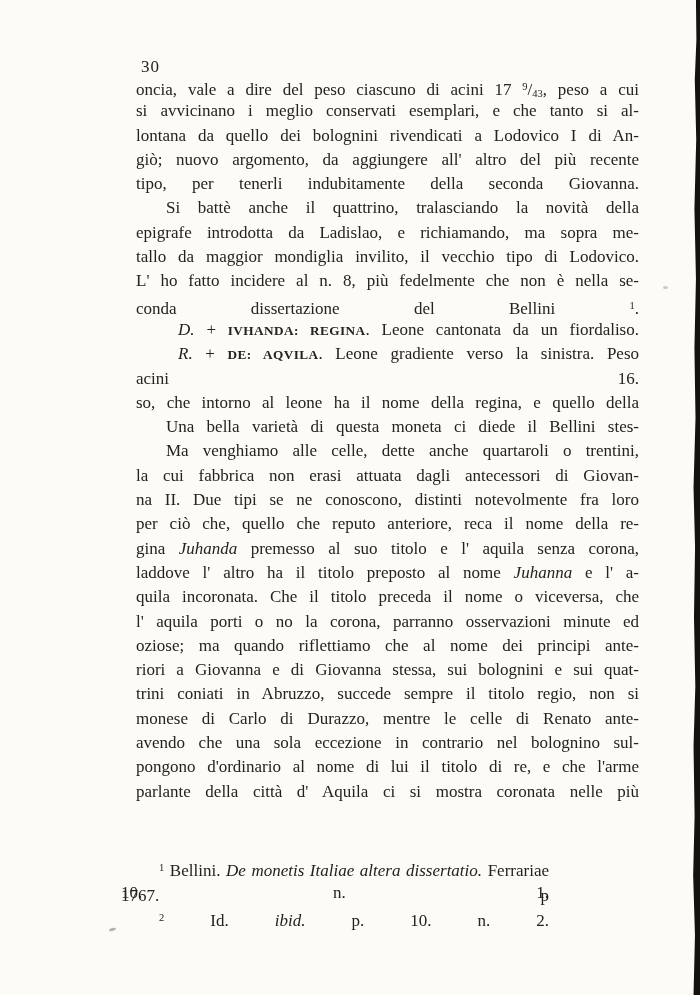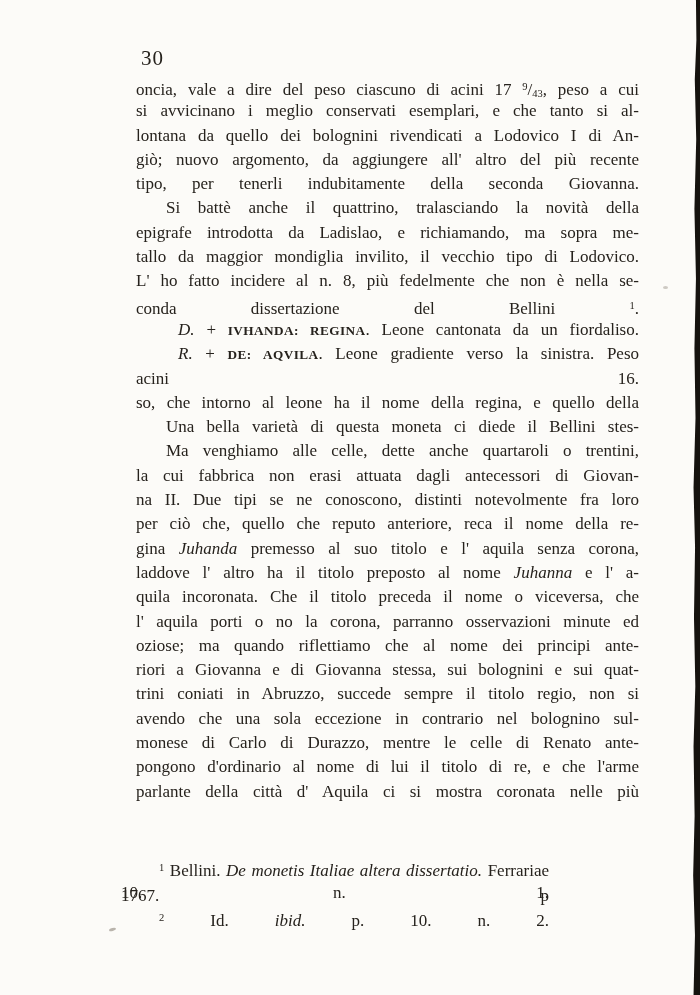--- a/index.html
+++ b/index.html
@@ -5,22 +5,22 @@
   html, body { margin:0; padding:0; }
   body {
     width:700px; height:995px;
     background:#fcfbf8;
     position:relative;
     overflow:hidden;
     font-family:"Liberation Serif", serif;
     color:#26221d;
   }
   #page-number {
-    position:absolute; left:141px; top:46px;
-    font-size:21px; letter-spacing:1px;
+    position:absolute; left:141px; top:57px;
+    font-size:17px; letter-spacing:1px;
   }
   #main-text {
     position:absolute; left:136px; top:75px; width:503px;
   }
   #main-text .line {
     height:24.3px; line-height:24.3px;
     font-size:17px;
     text-align:justify;
     -moz-text-align-last:justify;
     text-align-last:justify;
@@ -81,22 +81,22 @@
       <div class="line"><span class="s-n">la cui fabbrica non erasi attuata dagli antecessori di Giovan-</span></div>
       <div class="line"><span class="s-n">na II. Due tipi se ne conoscono, distinti notevolmente fra loro</span></div>
       <div class="line"><span class="s-n">per ciò che, quello che reputo anteriore, reca il nome della re-</span></div>
       <div class="line"><span class="s-n">gina </span><span class="s-i">Juhanda</span><span class="s-n"> premesso al suo titolo e l' aquila senza corona,</span></div>
       <div class="line"><span class="s-n">laddove l' altro ha il titolo preposto al nome </span><span class="s-i">Juhanna</span><span class="s-n"> e l' a-</span></div>
       <div class="line"><span class="s-n">quila incoronata. Che il titolo preceda il nome o viceversa, che</span></div>
       <div class="line"><span class="s-n">l' aquila porti o no la corona, parranno osservazioni minute ed</span></div>
       <div class="line"><span class="s-n">oziose; ma quando riflettiamo che al nome dei principi ante-</span></div>
       <div class="line"><span class="s-n">riori a Giovanna e di Giovanna stessa, sui bolognini e sui quat-</span></div>
       <div class="line"><span class="s-n">trini coniati in Abruzzo, succede sempre il titolo regio, non si</span></div>
+      <div class="line"><span class="s-n">monese di Carlo di Durazzo, mentre le celle di Renato ante-</span></div>
       <div class="line"><span class="s-n">avendo che una sola eccezione in contrario nel bolognino sul-</span></div>
-      <div class="line"><span class="s-n">monese di Carlo di Durazzo, mentre le celle di Renato ante-</span></div>
       <div class="line"><span class="s-n">pongono d'ordinario al nome di lui il titolo di re, e che l'arme</span></div>
       <div class="line"><span class="s-n">parlante della città d' Aquila ci si mostra coronata nelle più</span></div>
     </div>
   <div id="footnotes">
       <div class="line" style="text-indent: 38px;"><span class="s-sup">1</span><span class="s-n"> Bellini. </span><span class="s-i">De monetis Italiae altera dissertatio.</span><span class="s-n"> Ferrariae 1767. p</span></div>
       <div class="line l"><span class="s-n">10. n. 1.</span></div>
       <div class="line l" style="text-indent: 38px;"><span class="s-sup">2</span><span class="s-n"> Id. </span><span class="s-i">ibid.</span><span class="s-n"> p. 10. n. 2.</span></div>
     </div>
   <div id="scan-edge"></div>
   <div id="speck-1" class="speck"></div>

